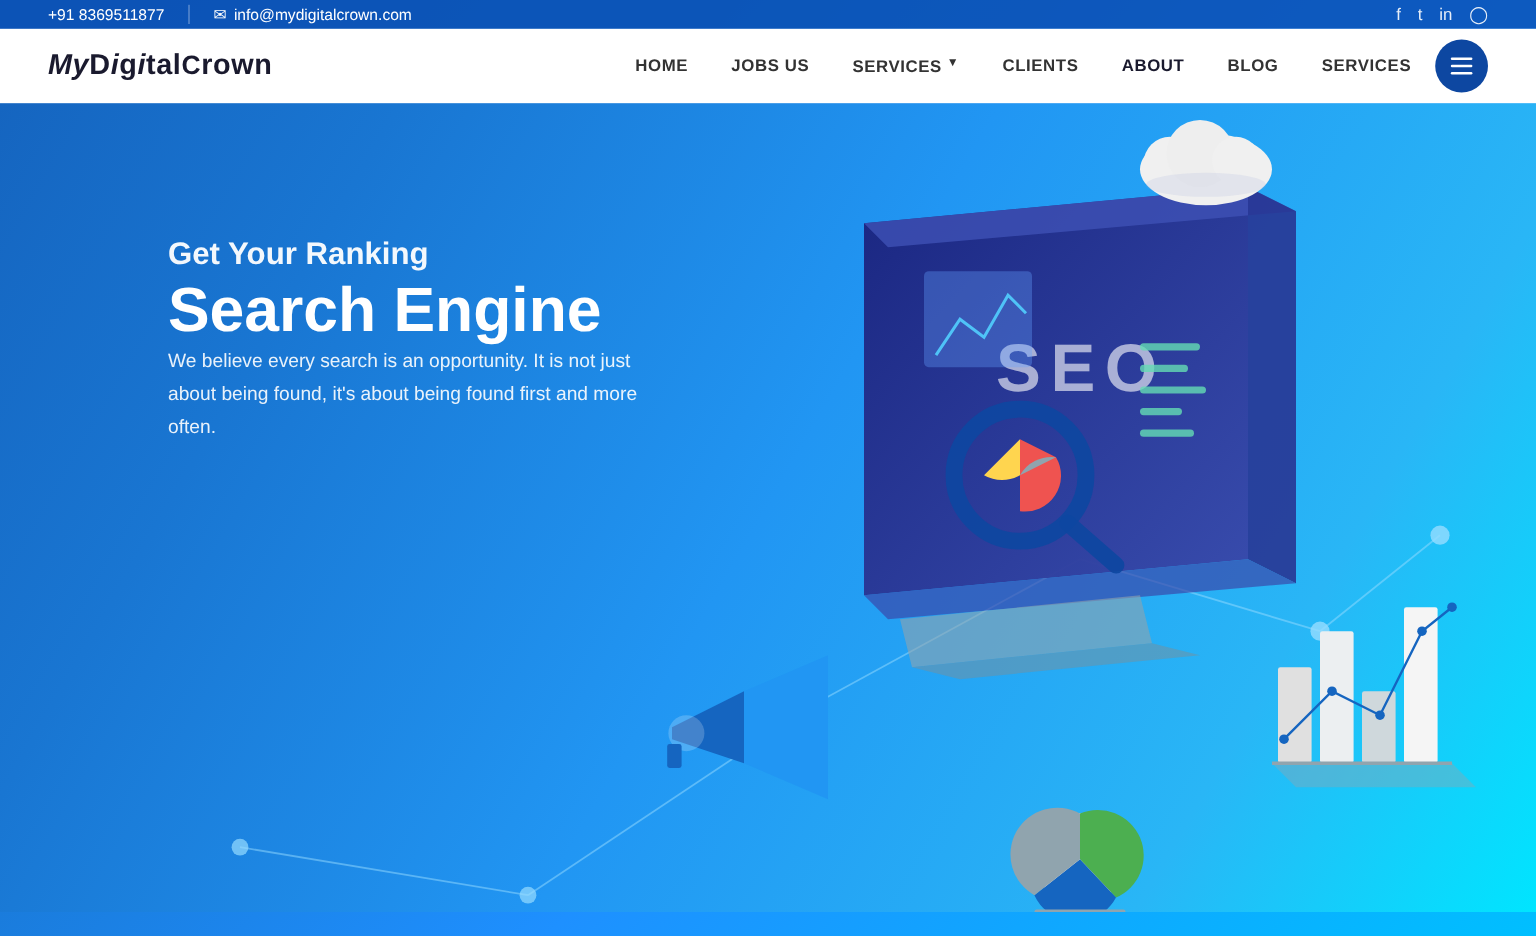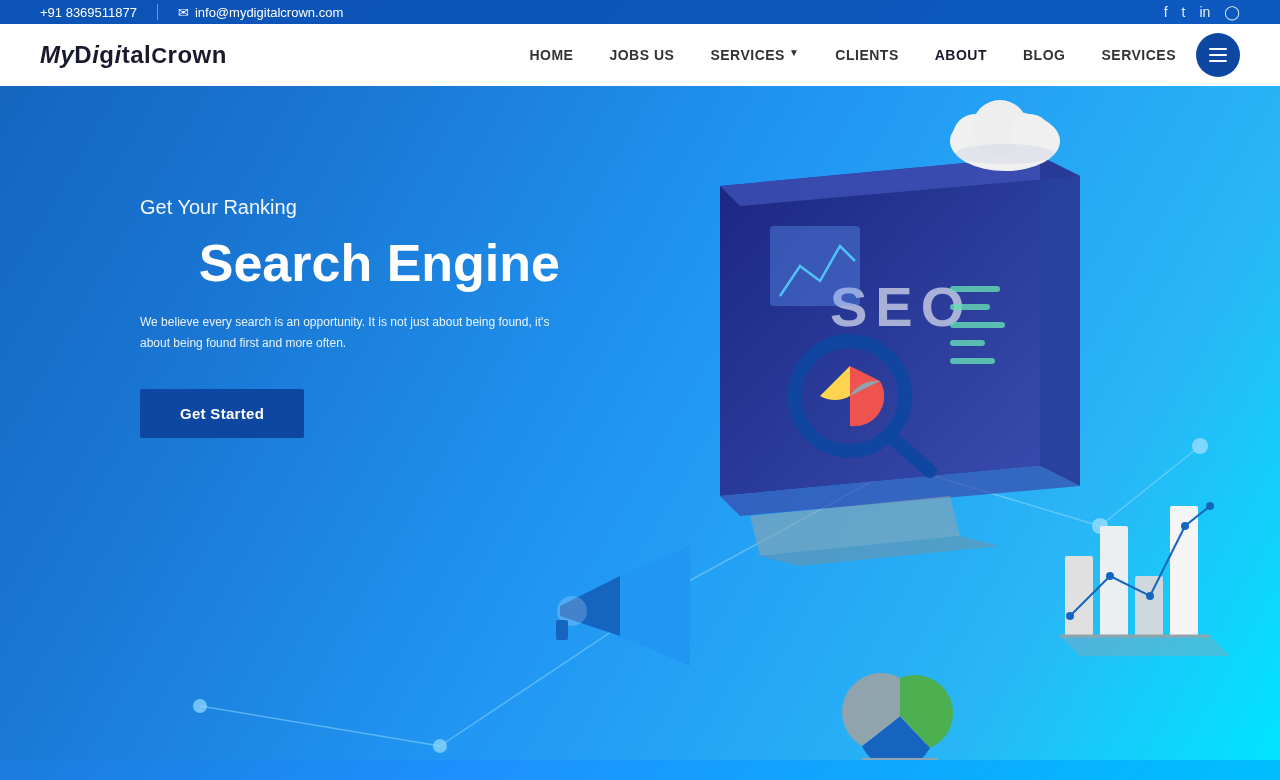--- a/index.html
+++ b/index.html
@@ -129,34 +129,32 @@
 
     
     .hero-content {
       position: absolute;
       left: 140px;
       top: 110px;
       max-width: 500px;
       color: #fff;
     }
     .hero-subtitle {
-      font-size: 20px;
-      font-weight: 400;
-      margin-bottom: 16px;
+      font-size: 26px;
+      font-weight: 700;
+      margin-bottom: 4px;
       opacity: 0.95;
     }
     .hero-title {
       font-size: 52px;
       font-weight: 800;
       line-height: 1.1;
-      margin-bottom: 20px;
-      text-align: right;
     }
     .hero-desc {
-      font-size: 12px;
+      font-size: 16px;
       line-height: 1.7;
       opacity: 0.9;
       max-width: 420px;
       margin-bottom: 36px;
     }
     .get-started-btn {
       background: #0d47a1;
       color: #fff;
       border: none;
       padding: 16px 40px;
@@ -320,16 +318,15 @@
     <path d="M900,630 L862,660 A38,38,0,0,1,900,592 Z" fill="#90a4ae"></path>
 
     <rect x="862" y="672" width="76" height="5" rx="2" fill="#90a4ae"></rect>
     <rect x="870" y="682" width="60" height="5" rx="2" fill="#b0bec5"></rect>
   </svg>
 
   <div class="hero-content">
     <p class="hero-subtitle">Get Your Ranking</p>
     <h1 class="hero-title">Search Engine</h1>
     <p class="hero-desc">We believe every search is an opportunity. It is not just about being found, it's about being found first and more often.</p>
-    <button class="get-started-btn">Get Started</button>
   </div>
 
 </section>
 
 </body></html>

